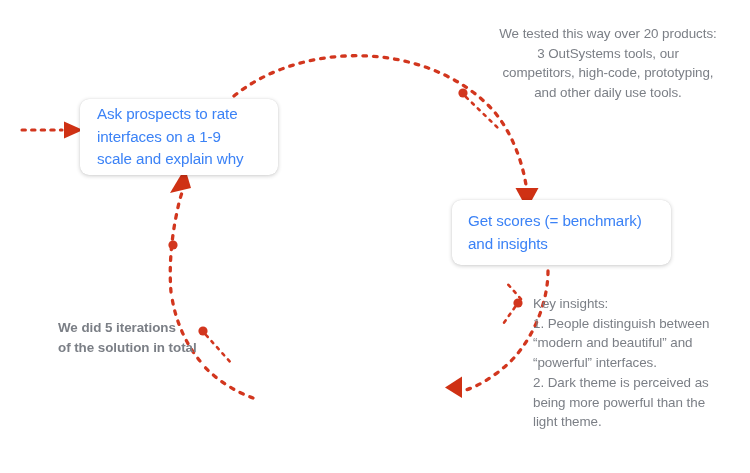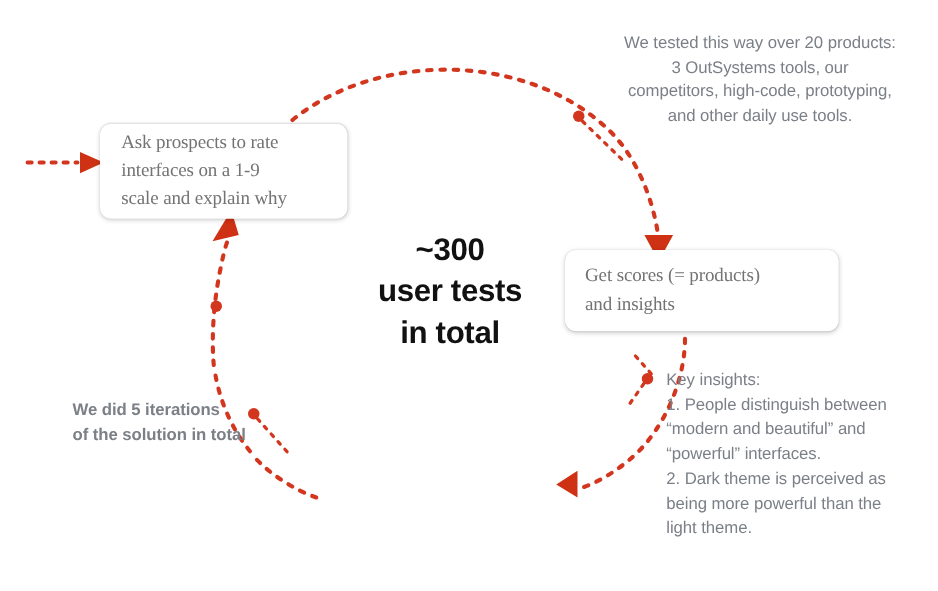--- a/index.html
+++ b/index.html
@@ -22,27 +22,26 @@
     width: 750px;
     height: 473px;
     pointer-events: none;
   }
   .card {
     position: absolute;
     background: #ffffff;
     border-radius: 9px;
     box-shadow: 0 1px 4px rgba(0,0,0,0.20), 0 0 1px rgba(0,0,0,0.12);
     box-sizing: border-box;
-    color: #737373;
+    color: #3b82f6;
     font-size: 15.2px;
     line-height: 1.47;
     letter-spacing: -0.1px;
     display: flex;
     align-items: center;
-    font-family: Liberation Serif, serif;
   }
   .card-text { width: 100%; white-space: pre-line; }
 
   #card-ask   { left: 80px;  top: 99px;  width: 198px; height: 76px;  padding: 8px 13px 8px 17px; }
   #card-score { left: 452px; top: 200px; width: 219px; height: 65px;  padding: 8px 12px 8px 16px; }
   #card-iter  { left: 249px; top: 335px; width: 204px; height: 106px; padding: 8px 12px 8px 17px; }
 
   #center-label {
     position: absolute;
     left: 277px;
@@ -114,28 +113,25 @@
     </g>
   </svg>
 
   <div class="card" id="card-ask">
     <span class="card-text">Ask prospects to rate
 interfaces on a 1-9
 scale and explain why</span>
   </div>
 
   <div class="card" id="card-score">
-    <span class="card-text">Get scores (= products)
+    <span class="card-text">Get scores (= benchmark)
 and insights</span>
   </div>
 
 
-  <div id="center-label">~300
-user tests
-in total</div>
 
   <div class="note" id="note-products">We tested this way over 20 products:
 3 OutSystems tools, our
 competitors, high-code,  prototyping,
 and other daily use tools.</div>
 
   <div class="note" id="note-insights">Key insights:
 1. People distinguish between
 “modern and beautiful” and
 “powerful” interfaces.

